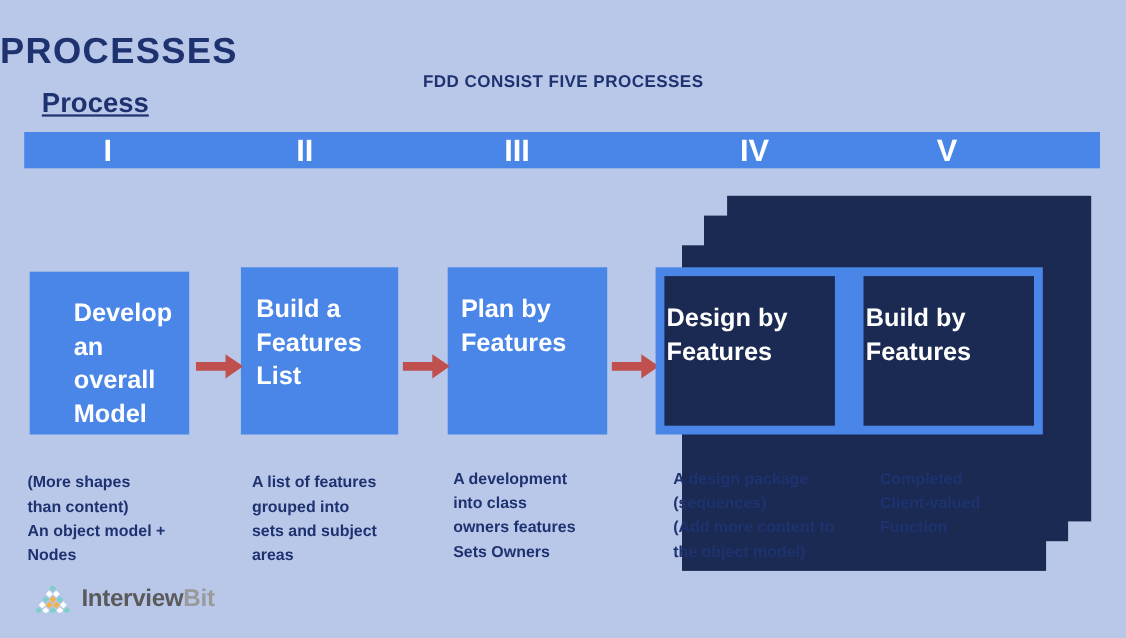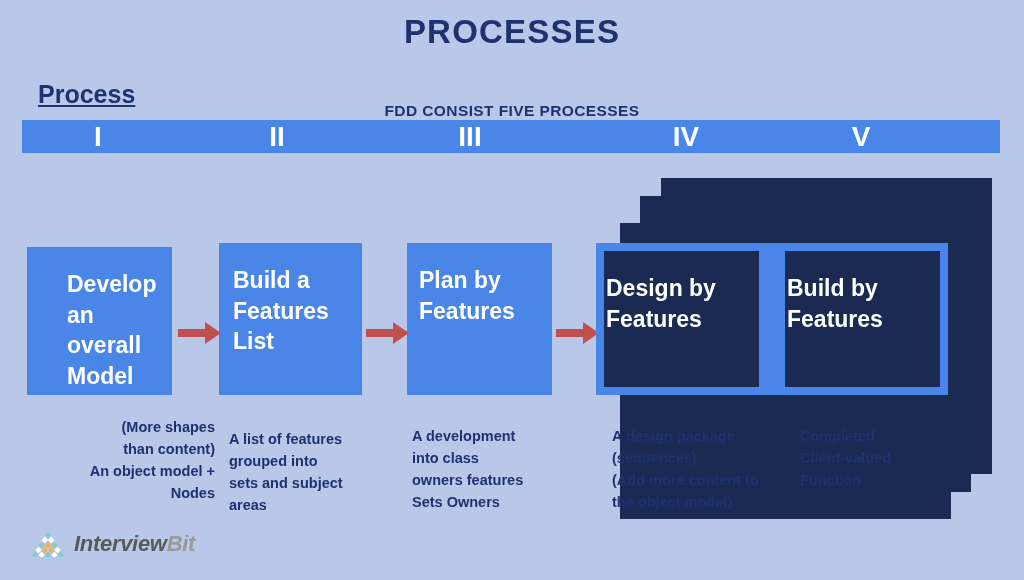--- a/index.html
+++ b/index.html
@@ -18,39 +18,37 @@
     position: absolute;
     inset: 0;
     width: 1024px;
     height: 580px;
   }
 
   
   .title {
     position: absolute;
     left: 0;
-    top: 13px;
-    width: 1024px;
-    text-align: center;
+    top: 27px;
+    width: 1024px;
     font-size: 33px;
     font-weight: bold;
     letter-spacing: 1.2px;
     color: #1e3270;
   }
   .subtitle {
     position: absolute;
     left: 0;
     top: 66px;
     width: 1024px;
     text-align: center;
     font-size: 15.5px;
     font-weight: bold;
     letter-spacing: 0.4px;
     color: #1e3270;
-    margin-top: 36px;
   }
   .process-label {
     position: absolute;
     left: 38px;
     top: 80px;
     font-size: 25px;
     font-weight: bold;
     color: #1e3270;
     text-decoration: underline;
   }
@@ -146,21 +144,20 @@
     left: 30px;
     top: 531px;
     display: flex;
     align-items: center;
     gap: 8px;
   }
   .logo-word {
     font-size: 22px;
     font-weight: bold;
     letter-spacing: -0.3px;
-    font-style: italic;
   }
   .logo-word .w1 { color: #5a5a5a; }
   .logo-word .w2 { color: #9a9a9a; }
 </style>
 </head>
 <body>
 
 <div class="stage">
 
   <div id="stack-layer">
@@ -214,21 +211,21 @@
       <div class="dbox-label">Design by
 Features</div>
     </div>
     <div class="dbox">
       <div class="dbox-label">Build by
 Features</div>
     </div>
   </div>
 
   <div id="captions-layer">
-      <div class="caption" style="left: 25px; top: 416px; width: 190px; text-align: right;">(More shapes
+      <div class="caption" style="left: 25px; top: 428px; width: 190px;">(More shapes
 than content)
 An object model +
 Nodes</div>
       <div class="caption" style="left: 219px; top: 428px; width: 190px; margin-left: 10px;">A list of features
 grouped into
 sets and subject
 areas</div>
       <div class="caption" style="left: 412px; top: 425px; width: 195px;">A development
 into class
 owners features

